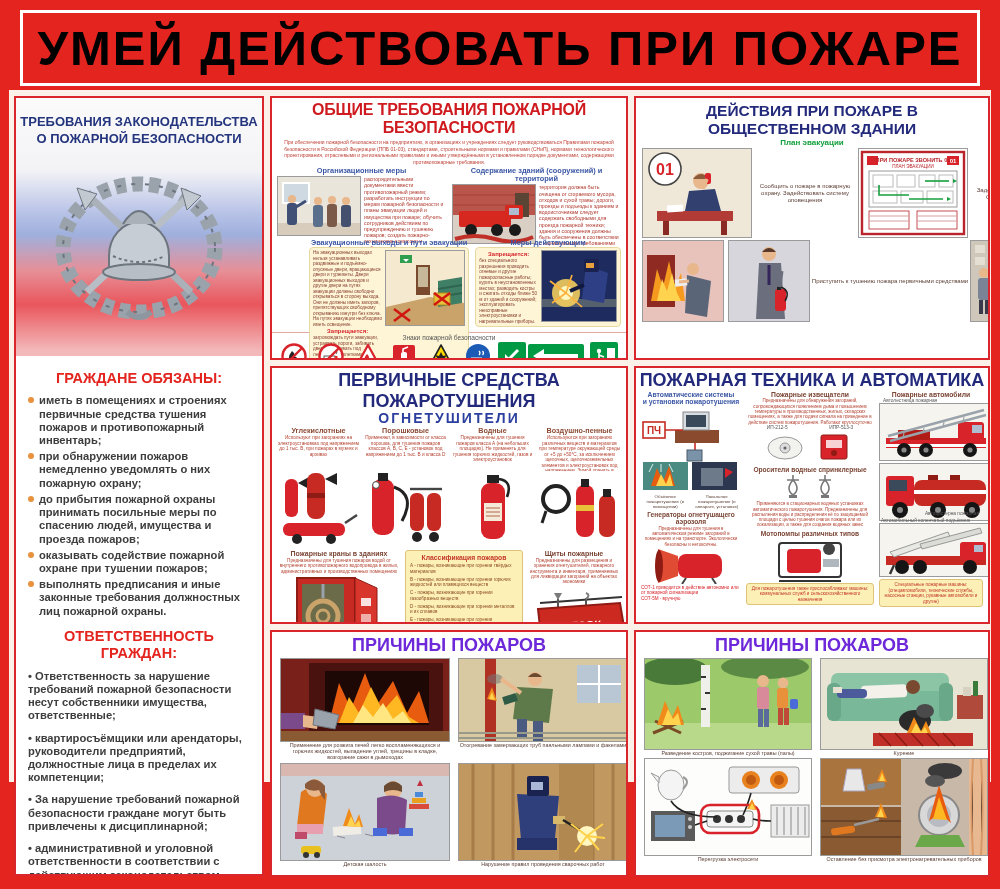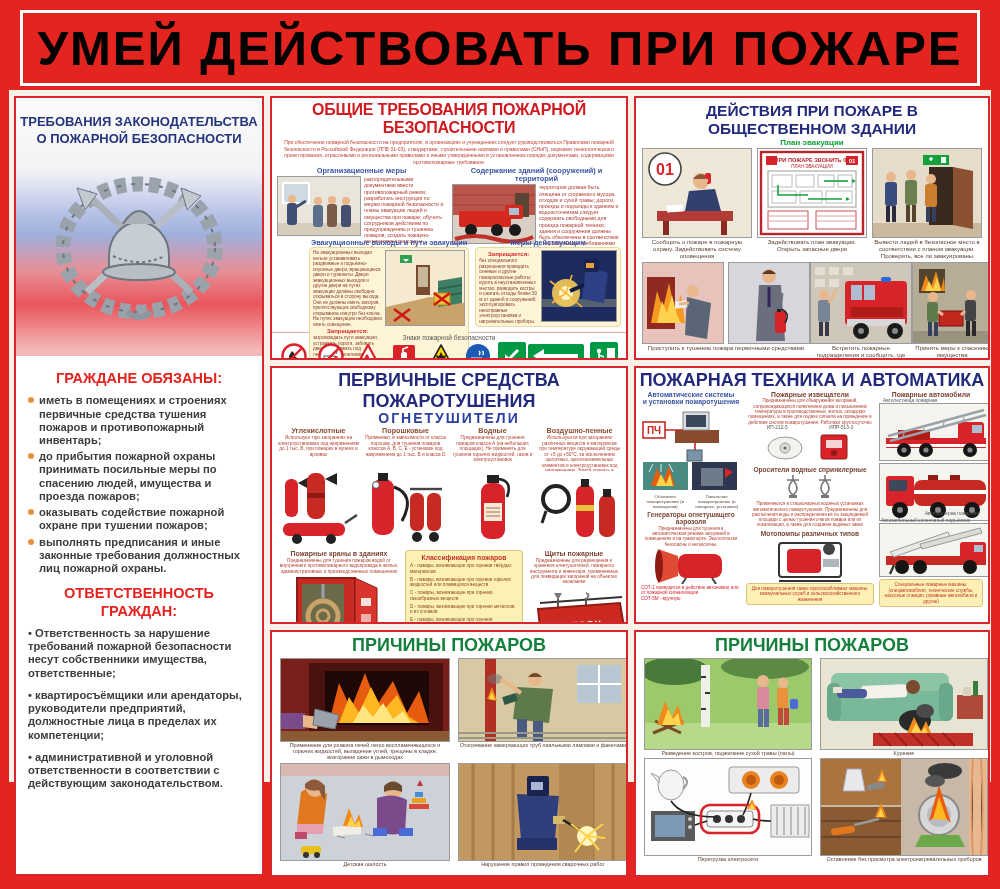--- a/index.html
+++ b/index.html
@@ -38,21 +38,21 @@
   .signs-title{font-size:6.6px;color:#555;text-align:center;}
   .signs-row{display:flex;justify-content:space-between;align-items:flex-start;margin-top:1px;}
   .sign{display:flex;flex-direction:column;align-items:center;width:36px;}
   .sign.wide{width:58px;}
   .sign .cap{font-size:4.4px;color:#7a4a3a;}
   
   .p-actions{left:625px;top:6px;width:356px;height:264px;}
   .a-title{color:#232a7c;font-size:15.5px;font-weight:bold;text-align:center;margin-top:4px;}
   .a-plan{color:#13a03c;font-size:8px;font-weight:bold;text-align:center;}
   .a-row{display:flex;justify-content:space-between;padding:0 6px;margin-top:1px;}
-  .fig{display:flex;flex-direction:column;align-items:center;}
+  .fig{display:flex;align-items:center;}
   .fig .cap{margin-top:1px;}
   .pair-imgs{display:flex;gap:4px;}
   
   .p-ext{left:261px;top:276px;width:358px;height:258px;}
   .e-title{color:#232a7c;font-size:18px;font-weight:bold;text-align:center;margin-top:2px;}
   .e-sub{color:#2b3f9e;font-size:14px;font-weight:bold;text-align:center;letter-spacing:2px;margin-top:-2px;}
   .e-types{display:flex;gap:4px;padding:0 5px;height:122px;}
   .e-type{flex:1;min-width:0;}
   .e-name{font-size:7.2px;color:#8c4a34;font-weight:bold;text-align:center;}
   .e-desc{font-size:4.7px;color:#b3402e;text-align:center;line-height:1.18;height:36px;overflow:hidden;}
@@ -75,21 +75,21 @@
   .t-note{background:#fdf0b6;border:1px solid #ddc377;border-radius:3px;padding:2px 3px;font-size:4.6px;color:#c2372a;text-align:center;line-height:1.2;}
   .t-red{font-size:4.6px;color:#d8232a;line-height:1.2;}
   .modelrow{display:flex;justify-content:space-around;font-size:4.8px;color:#555;}
   .minicaps{display:flex;gap:3px;}
   .minicaps .cap{font-size:4.4px;flex:1;}
   .truckfig{position:relative;margin-bottom:2px;}
   .truckcap{font-size:4.8px;color:#555;text-align:center;}
   
   .p-causes1{left:261px;top:540px;width:358px;height:247px;}
   .p-causes2{left:625px;top:540px;width:356px;height:247px;}
-  .c-title{color:#15803d;font-size:18px;font-weight:bold;text-align:center;margin-top:3px;}
+  .c-title{color:#6d28d9;font-size:18px;font-weight:bold;text-align:center;margin-top:3px;}
   .c-grid{display:grid;grid-template-columns:1fr 1fr;gap:2px 8px;padding:2px 8px 0;}
   .c-cell{display:flex;flex-direction:column;align-items:center;}
   .c-cell .cap{font-size:5.4px;}
 </style>
 </head>
 <body>
 
 <div class="poster">
   <div class="header-box">
     <div class="header-text">УМЕЙ ДЕЙСТВОВАТЬ ПРИ ПОЖАРЕ</div>
@@ -118,36 +118,41 @@
         </svg>
       </div>
       <div class="law-body">
         <div class="law-h">ГРАЖДАНЕ ОБЯЗАНЫ:</div>
         <div class="duty">
             <span class="dot"></span>
             <span>иметь в помещениях и строениях первичные средства тушения пожаров и противопожарный инвентарь;</span>
           </div>
         <div class="duty">
             <span class="dot"></span>
+            <span>при обнаружении пожаров немедленно уведомлять о них пожарную охрану;</span>
+          </div>
+        <div class="duty">
+            <span class="dot"></span>
             <span>до прибытия пожарной охраны принимать посильные меры по спасению людей, имущества и проезда пожаров;</span>
           </div>
         <div class="duty">
             <span class="dot"></span>
             <span>оказывать содействие пожарной охране при тушении пожаров;</span>
           </div>
         <div class="duty">
             <span class="dot"></span>
             <span>выполнять предписания и иные законные требования должностных лиц пожарной охраны.</span>
           </div>
         <div class="law-h">
           <div>ОТВЕТСТВЕННОСТЬ</div>
           <div>ГРАЖДАН:</div>
         </div>
         <div class="resp">Ответственность за нарушение требований пожарной безопасности несут собственники имущества, ответственные;</div>
         <div class="resp">квартиросъёмщики или арендаторы, руководители предприятий, должностные лица в пределах их компетенции;</div>
+        <div class="resp">За нарушение требований пожарной безопасности граждане могут быть привлечены к дисциплинарной;</div>
         <div class="resp">административной и уголовной ответственности в соответствии с действующим законодательством.</div>
       </div>
     </section>
 
     <section class="panel p-general">
       <div class="g-title">ОБЩИЕ ТРЕБОВАНИЯ ПОЖАРНОЙ БЕЗОПАСНОСТИ</div>
       <div class="g-intro">При обеспечении пожарной безопасности на предприятиях, в организациях и учреждениях следует руководствоваться Правилами пожарной безопасности в Российской Федерации (ППБ 01-03), стандартами, строительными нормами и правилами (СНиП), нормами технологического проектирования, отраслевыми и региональными правилами и иными утверждёнными в установленном порядке документами, содержащими противопожарные требования.</div>
       <div class="g-row1">
         <div class="g-half">
           <div class="subhead">Организационные меры</div>

